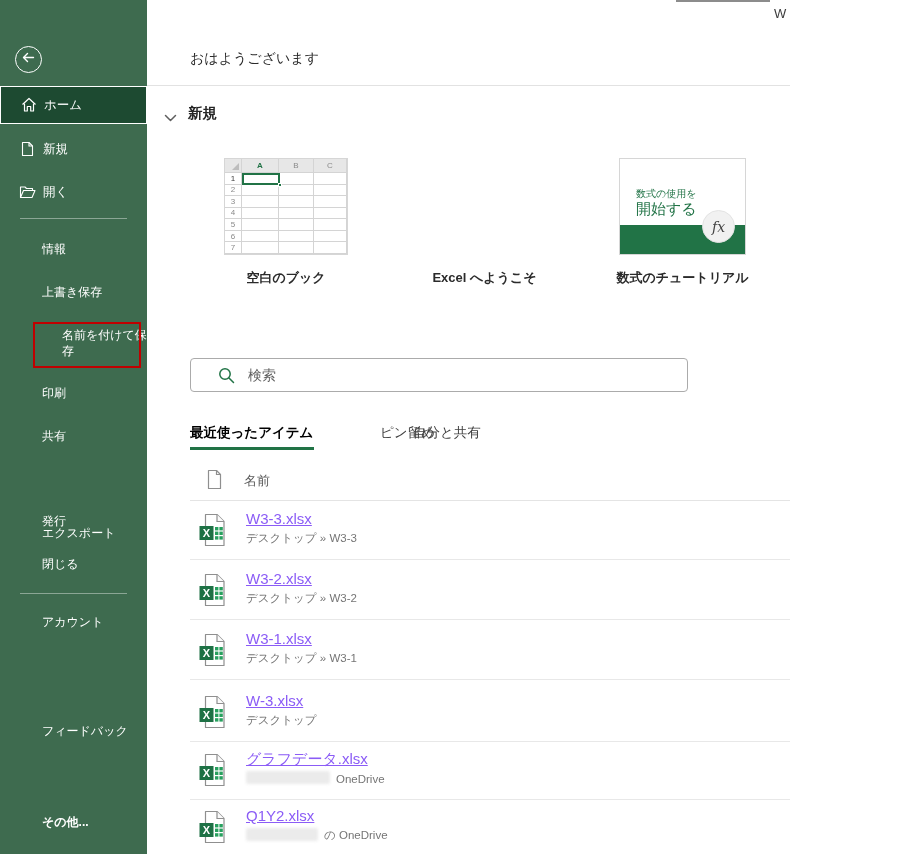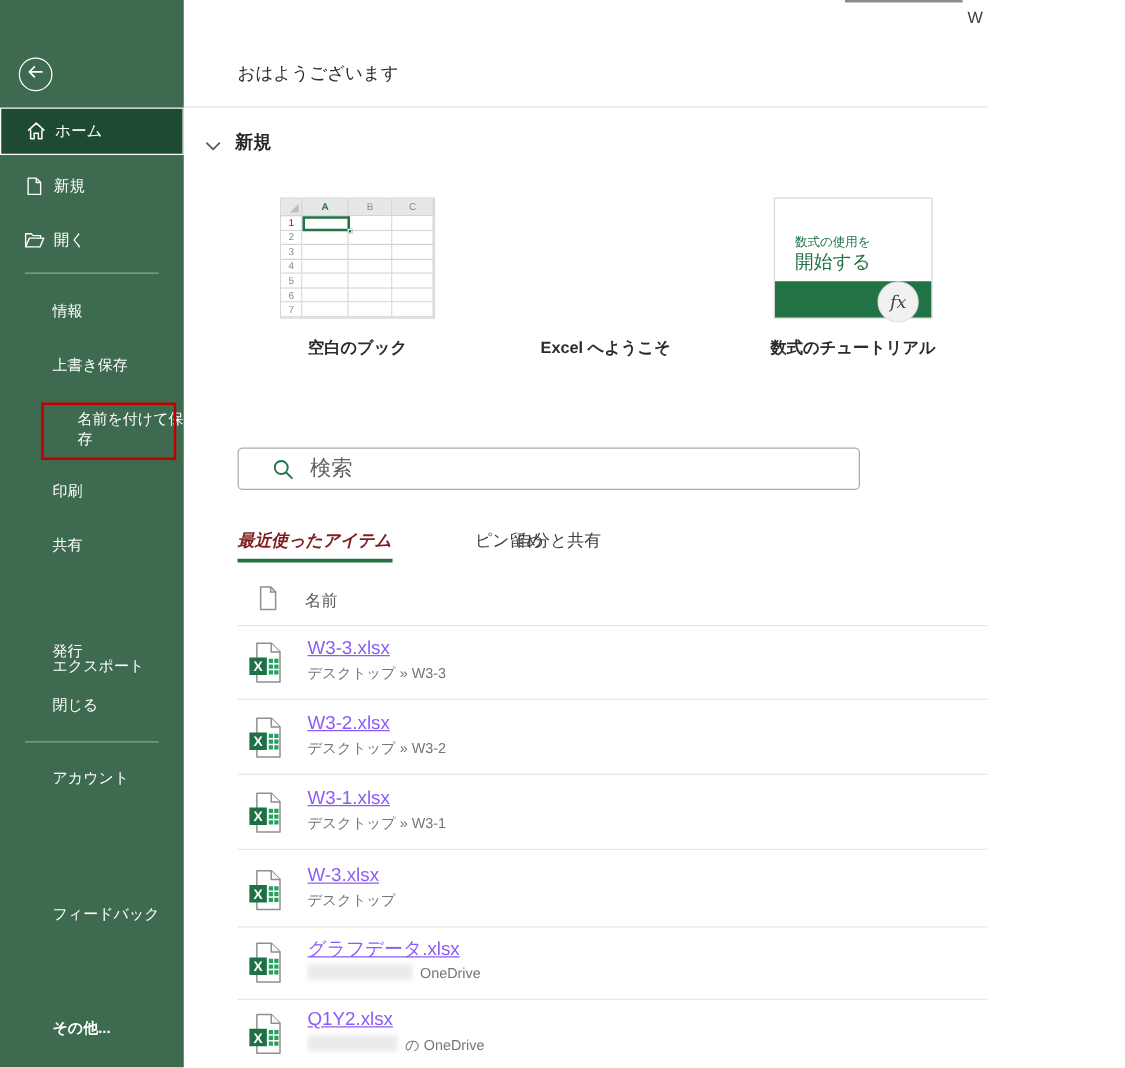--- a/index.html
+++ b/index.html
@@ -25,47 +25,47 @@
   .greeting-divider { position:absolute; left:147px; top:85px; width:643px; height:1px; background:#e2e2e2; }
 
   
   .new-header { position:absolute; left:164px; top:104px; display:flex; align-items:center; cursor:pointer; }
   .new-header .chev { width:13px; height:9px; }
   .new-title { margin-left:11px; font-size:14.5px; font-weight:bold; color:#252525; }
 
   .tmpl-card { position:absolute; top:158px; height:97px; background:#fff; border:1px solid #d6d6d6; cursor:pointer; }
   .tmpl-caption { position:absolute; top:269px; font-size:13px; font-weight:bold; color:#2b2b2b; text-align:center; cursor:pointer; }
   .green-band { position:absolute; left:0; bottom:0; width:100%; height:29px; background:#217346; }
-  .band-circle { position:absolute; right:10px; top:66px; width:33px; height:33px; border-radius:50%; background:#f1f1f1; border:1px solid #e3e3e3; display:flex; align-items:center; justify-content:center; }
+  .band-circle { position:absolute; right:10px; top:51px; width:33px; height:33px; border-radius:50%; background:#f1f1f1; border:1px solid #e3e3e3; display:flex; align-items:center; justify-content:center; }
   .tour-text { position:absolute; left:22px; top:33px; font-size:13px; color:#217346; }
   .fx-line1 { position:absolute; left:16px; top:28px; font-size:10px; color:#217346; }
   .fx-line2 { position:absolute; left:16px; top:41px; font-size:15px; color:#217346; }
   .fx-glyph { font-family:"DejaVu Serif",serif; font-style:italic; font-size:14px; color:#444; }
 
   
   #sheet-grid { position:absolute; left:0; top:0; width:122px; height:95px; display:grid; grid-template-columns:17px 37px 35px 33px; grid-template-rows:14px repeat(7,1fr); }
   #sheet-grid .cell { border-right:1px solid #d4d4d4; border-bottom:1px solid #d4d4d4; font-size:8px; display:flex; align-items:center; justify-content:center; color:#8a8a8a; background:#fff; overflow:hidden; }
   #sheet-grid .hdr { background:#e7e7e7; }
   #sheet-grid .colA { color:#217346; font-weight:bold; background:#e7e7e7; }
   #sheet-grid .row1 { color:#3a3a3a; }
   #sheet-grid .corner { background:#e7e7e7; position:relative; }
   #sheet-grid .corner::after { content:""; position:absolute; right:2px; bottom:2px; border-left:7px solid transparent; border-bottom:7px solid #bdbdbd; }
   .a1-select { position:absolute; left:17px; top:14px; width:38px; height:12px; border:2px solid #217346; }
   .a1-handle { position:absolute; left:53px; top:24px; width:4px; height:4px; background:#217346; border:1px solid #fff; }
 
   
   .search-box { position:absolute; left:190px; top:358px; width:498px; height:34px; border:1px solid #ababab; border-radius:4px; background:#fff; display:flex; align-items:center; }
-  .search-box input { border:none; outline:none; flex:1; font-size:17px; color:#333; font-family:"Liberation Sans",sans-serif; background:transparent; }
+  .search-box input { border:none; outline:none; flex:1; font-size:14px; color:#333; font-family:"Liberation Sans",sans-serif; background:transparent; }
   .search-box input::placeholder { color:#616161; opacity:1; }
   .search-ic { margin:0 13px 0 27px; width:17px; height:17px; }
 
   
   .tabs { position:absolute; left:190px; top:424px; height:26px; }
   .tab { position:absolute; top:0; font-size:13.5px; color:#404040; cursor:pointer; white-space:nowrap; }
-  .tab.active { font-weight:bold; color:#7f1d1d;font-style:italic; }
+  .tab.active { font-weight:bold; color:#000000; }
   .tab-underline { position:absolute; left:190px; top:447px; width:124px; height:3px; background:#217346; }
 
   
   .list-header { position:absolute; left:190px; top:466px; height:30px; display:flex; align-items:center; }
   .list-header .doc-ic { margin-left:16px; }
   .list-header .name-lbl { margin-left:21px; font-size:13px; color:#5a5a5a; }
   .hdr-divider { position:absolute; left:190px; top:500px; width:600px; height:1px; background:#e4e4e4; }
   .file-row { position:absolute; left:190px; width:600px; height:60px; border-bottom:1px solid #e8e8e8; cursor:pointer; }
   .file-row .xl-ic { position:absolute; left:9px; top:13px; }
   .file-row .fname { position:absolute; left:56px; top:10px; font-size:15px; color:#8b5cf6;text-decoration:underline; }

